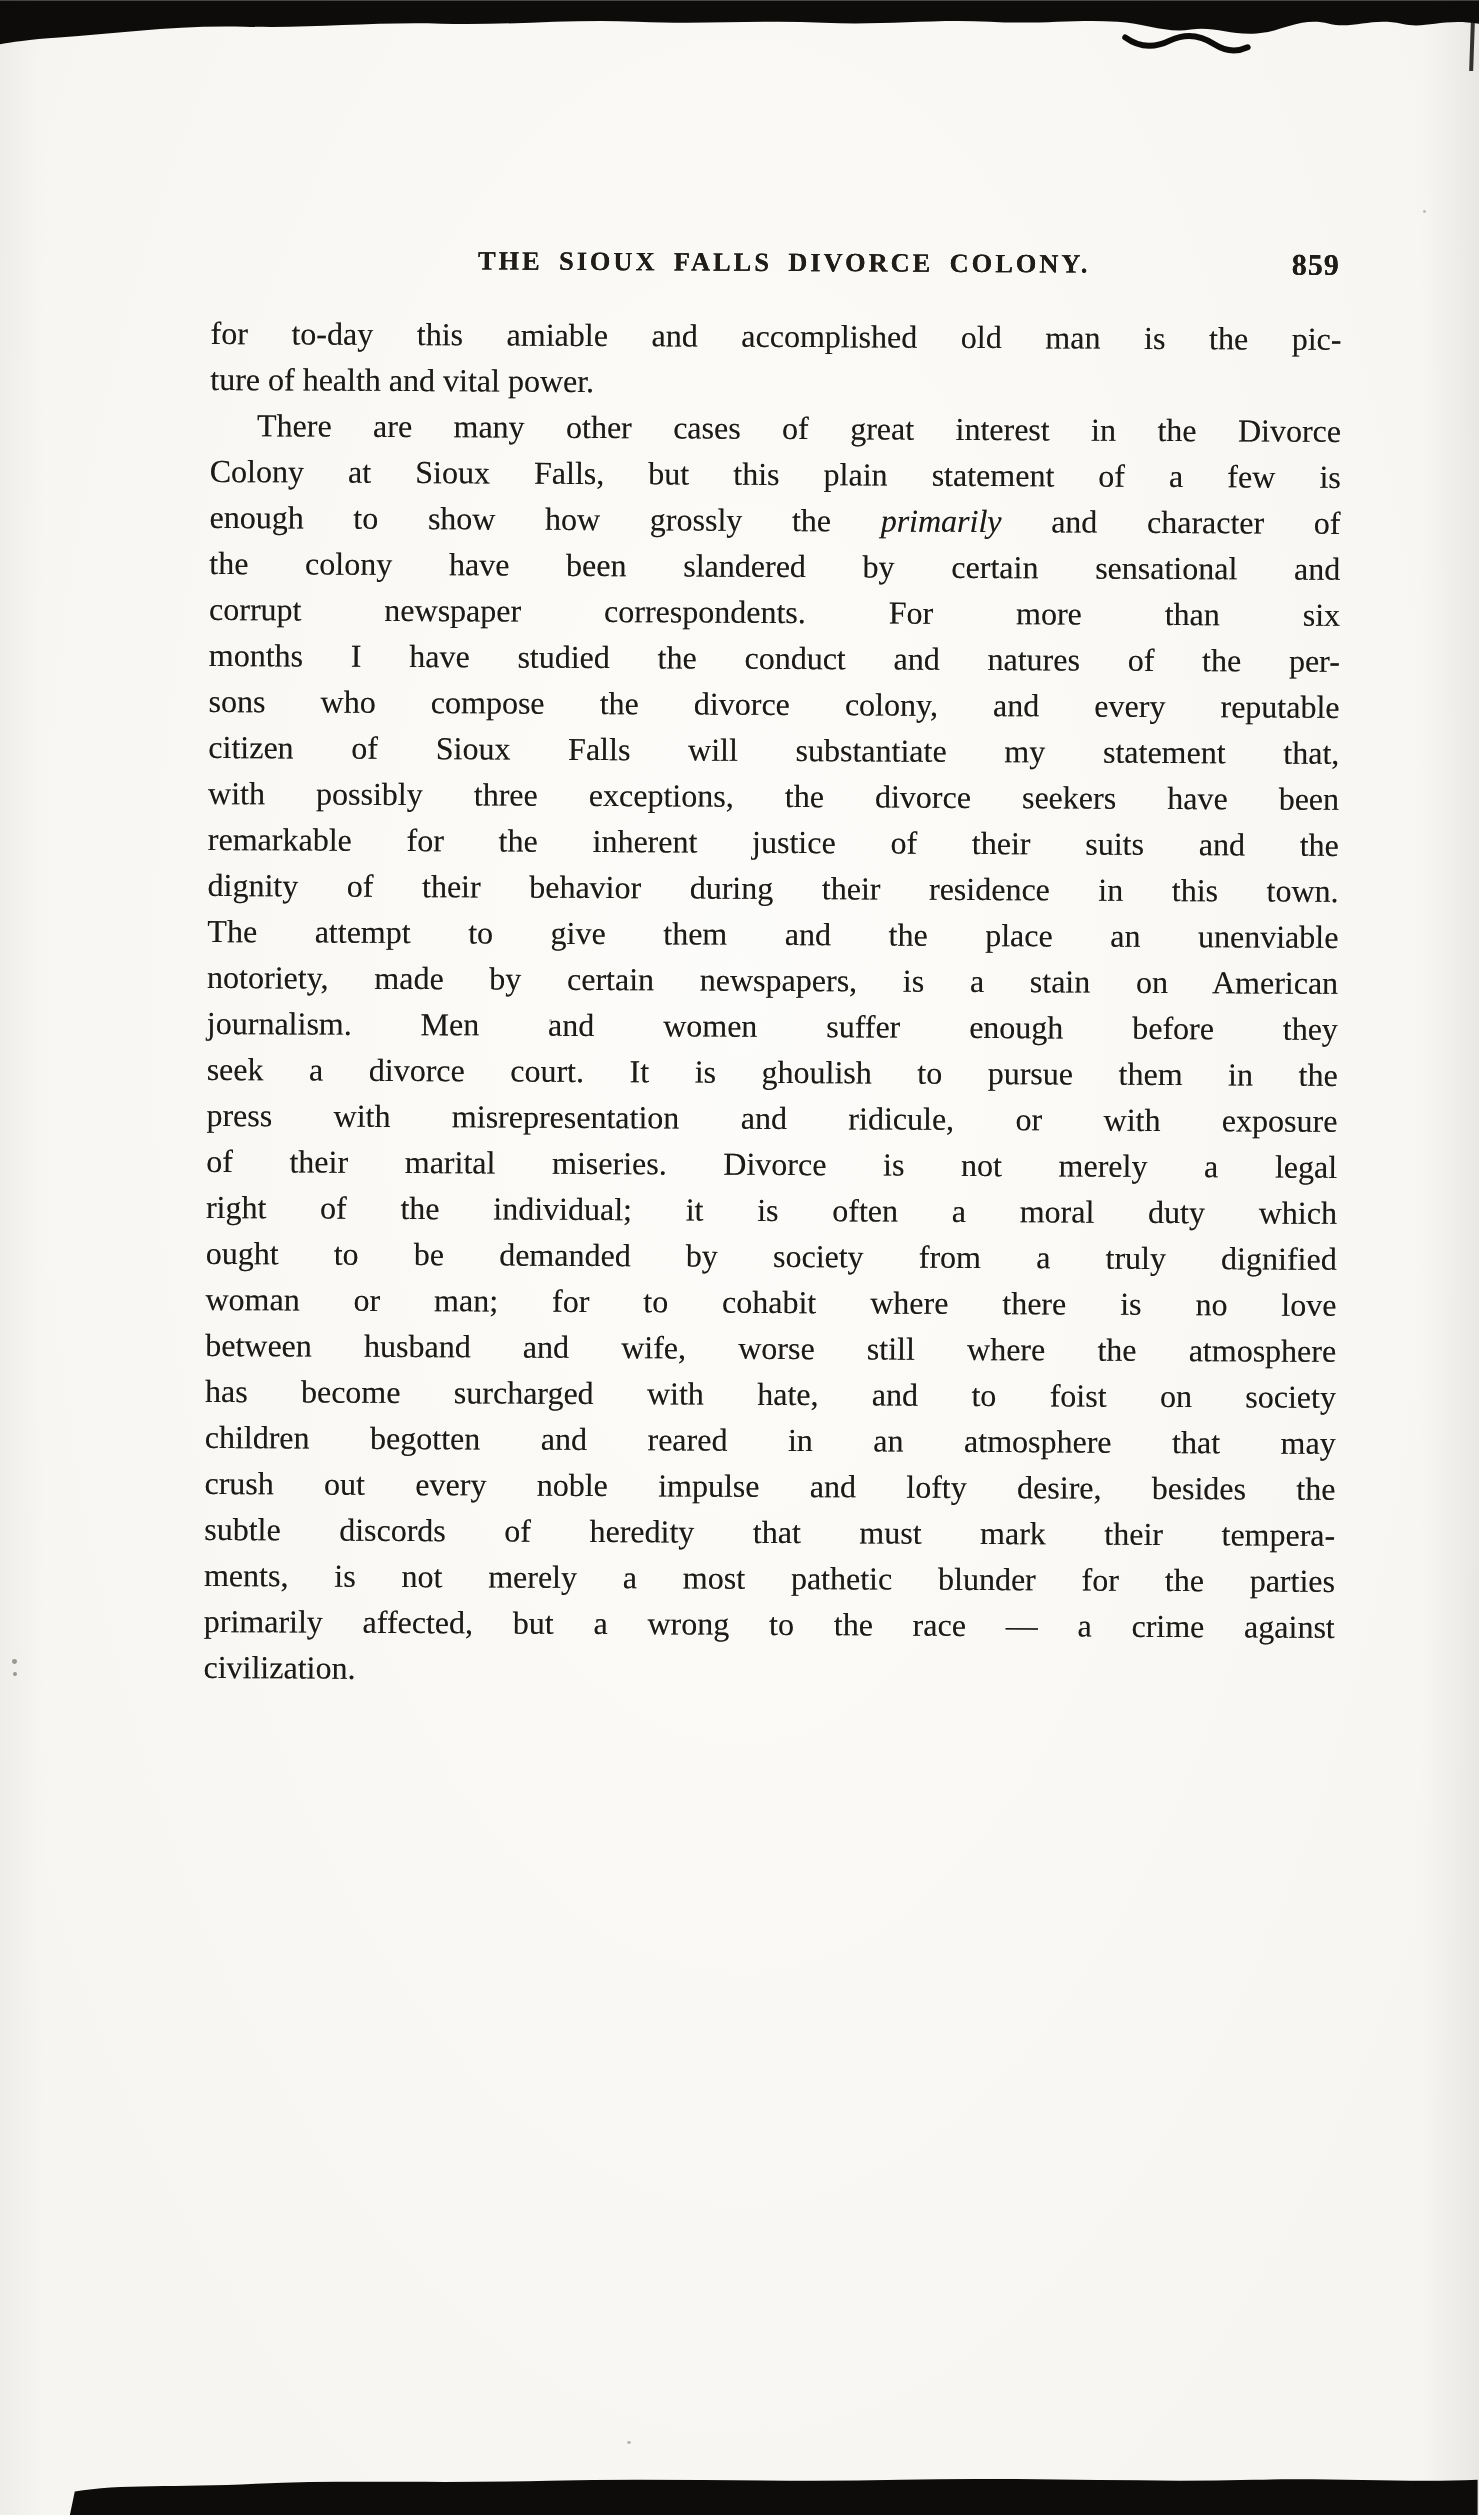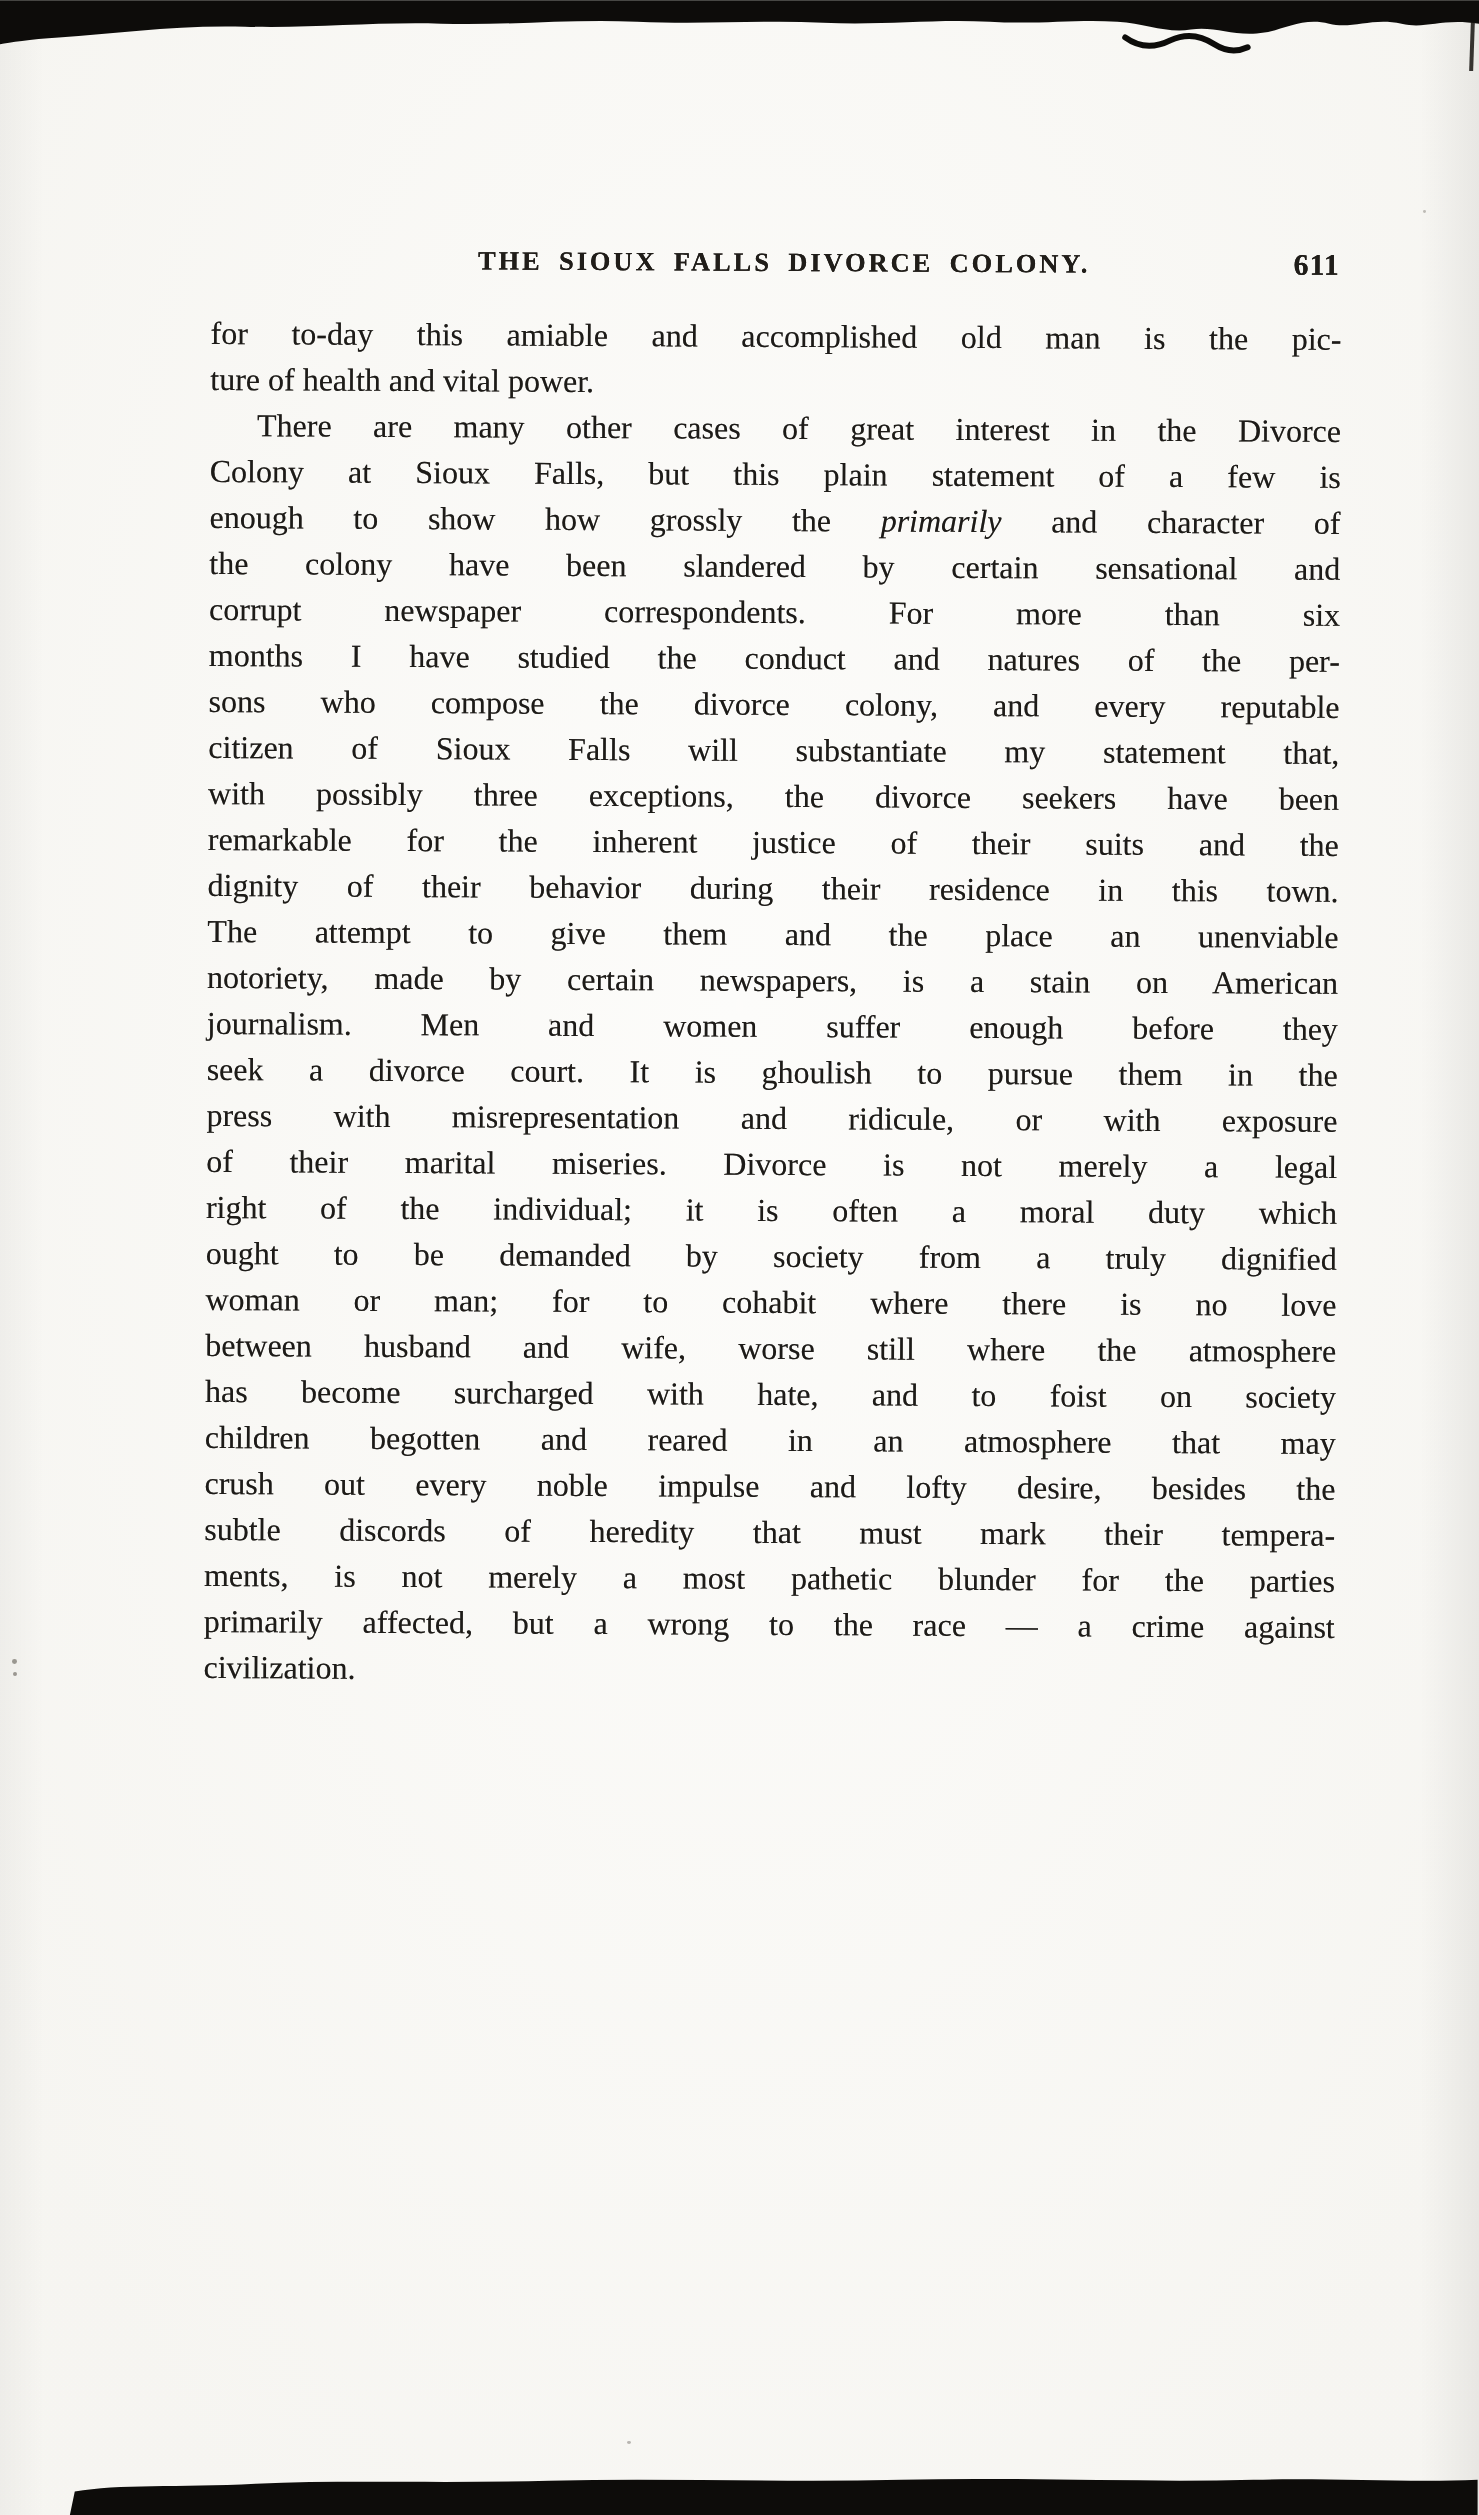--- a/index.html
+++ b/index.html
@@ -114,21 +114,21 @@
       C180 25 120 34 60 38
       C30 40 10 43 0 45 Z"></path>
     <path fill="none" stroke="#0d0c0a" stroke-width="6" stroke-linecap="round" d="M1148 38 c15 11 30 11 46 3 c15 -7 30 -6 45 4 c11 7 23 8 34 3"></path>
   </svg>
 
   <div class="edge-mark"></div>
 
   <div class="content">
     <div class="running-header">
       <span class="title">THE SIOUX FALLS DIVORCE COLONY.</span>
-      <span class="pagenum">611</span>
+      <span class="pagenum">859</span>
     </div>
     <div class="textblock">
         <div class="paragraph">
           <div class="line">for to-day this amiable and accomplished old man is the pic-</div>
           <div class="line last">ture of health and vital power.</div>
         </div>
         <div class="paragraph">
           <div class="line indent">There are many other cases of great interest in the Divorce</div>
           <div class="line">Colony at Sioux Falls, but this plain statement of a few is</div>
           <div class="line">enough to show how grossly the <i>primarily</i> and character of</div>

